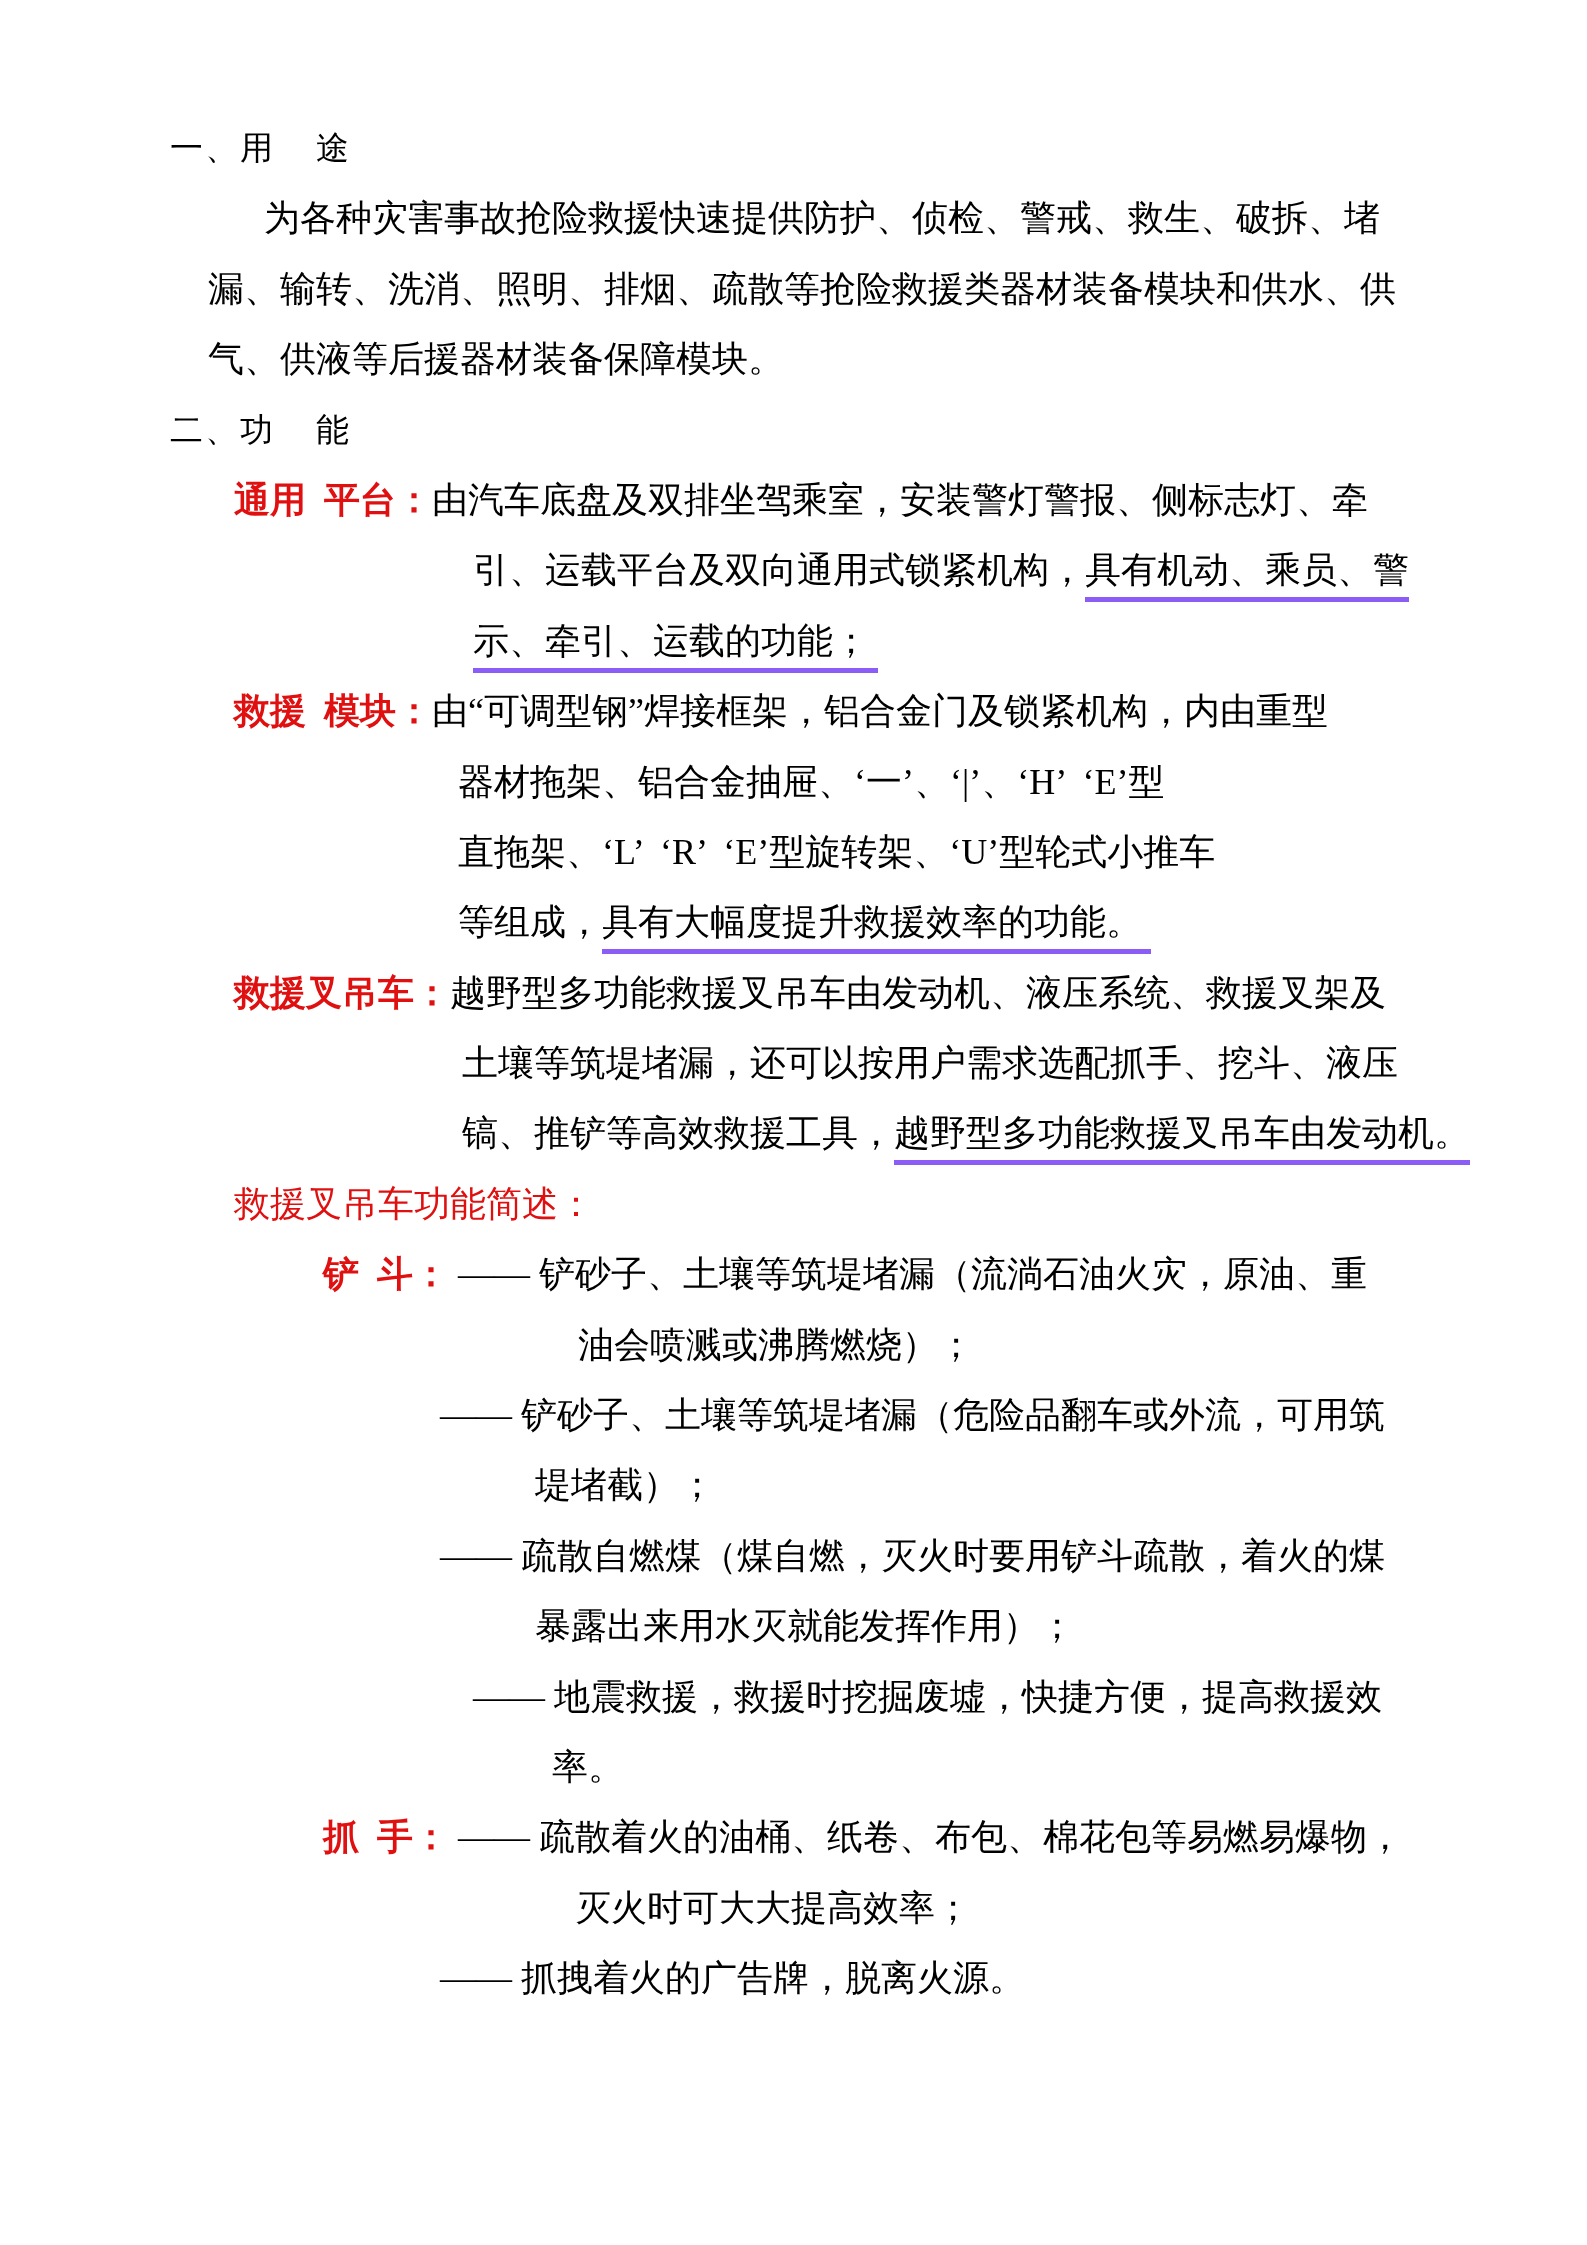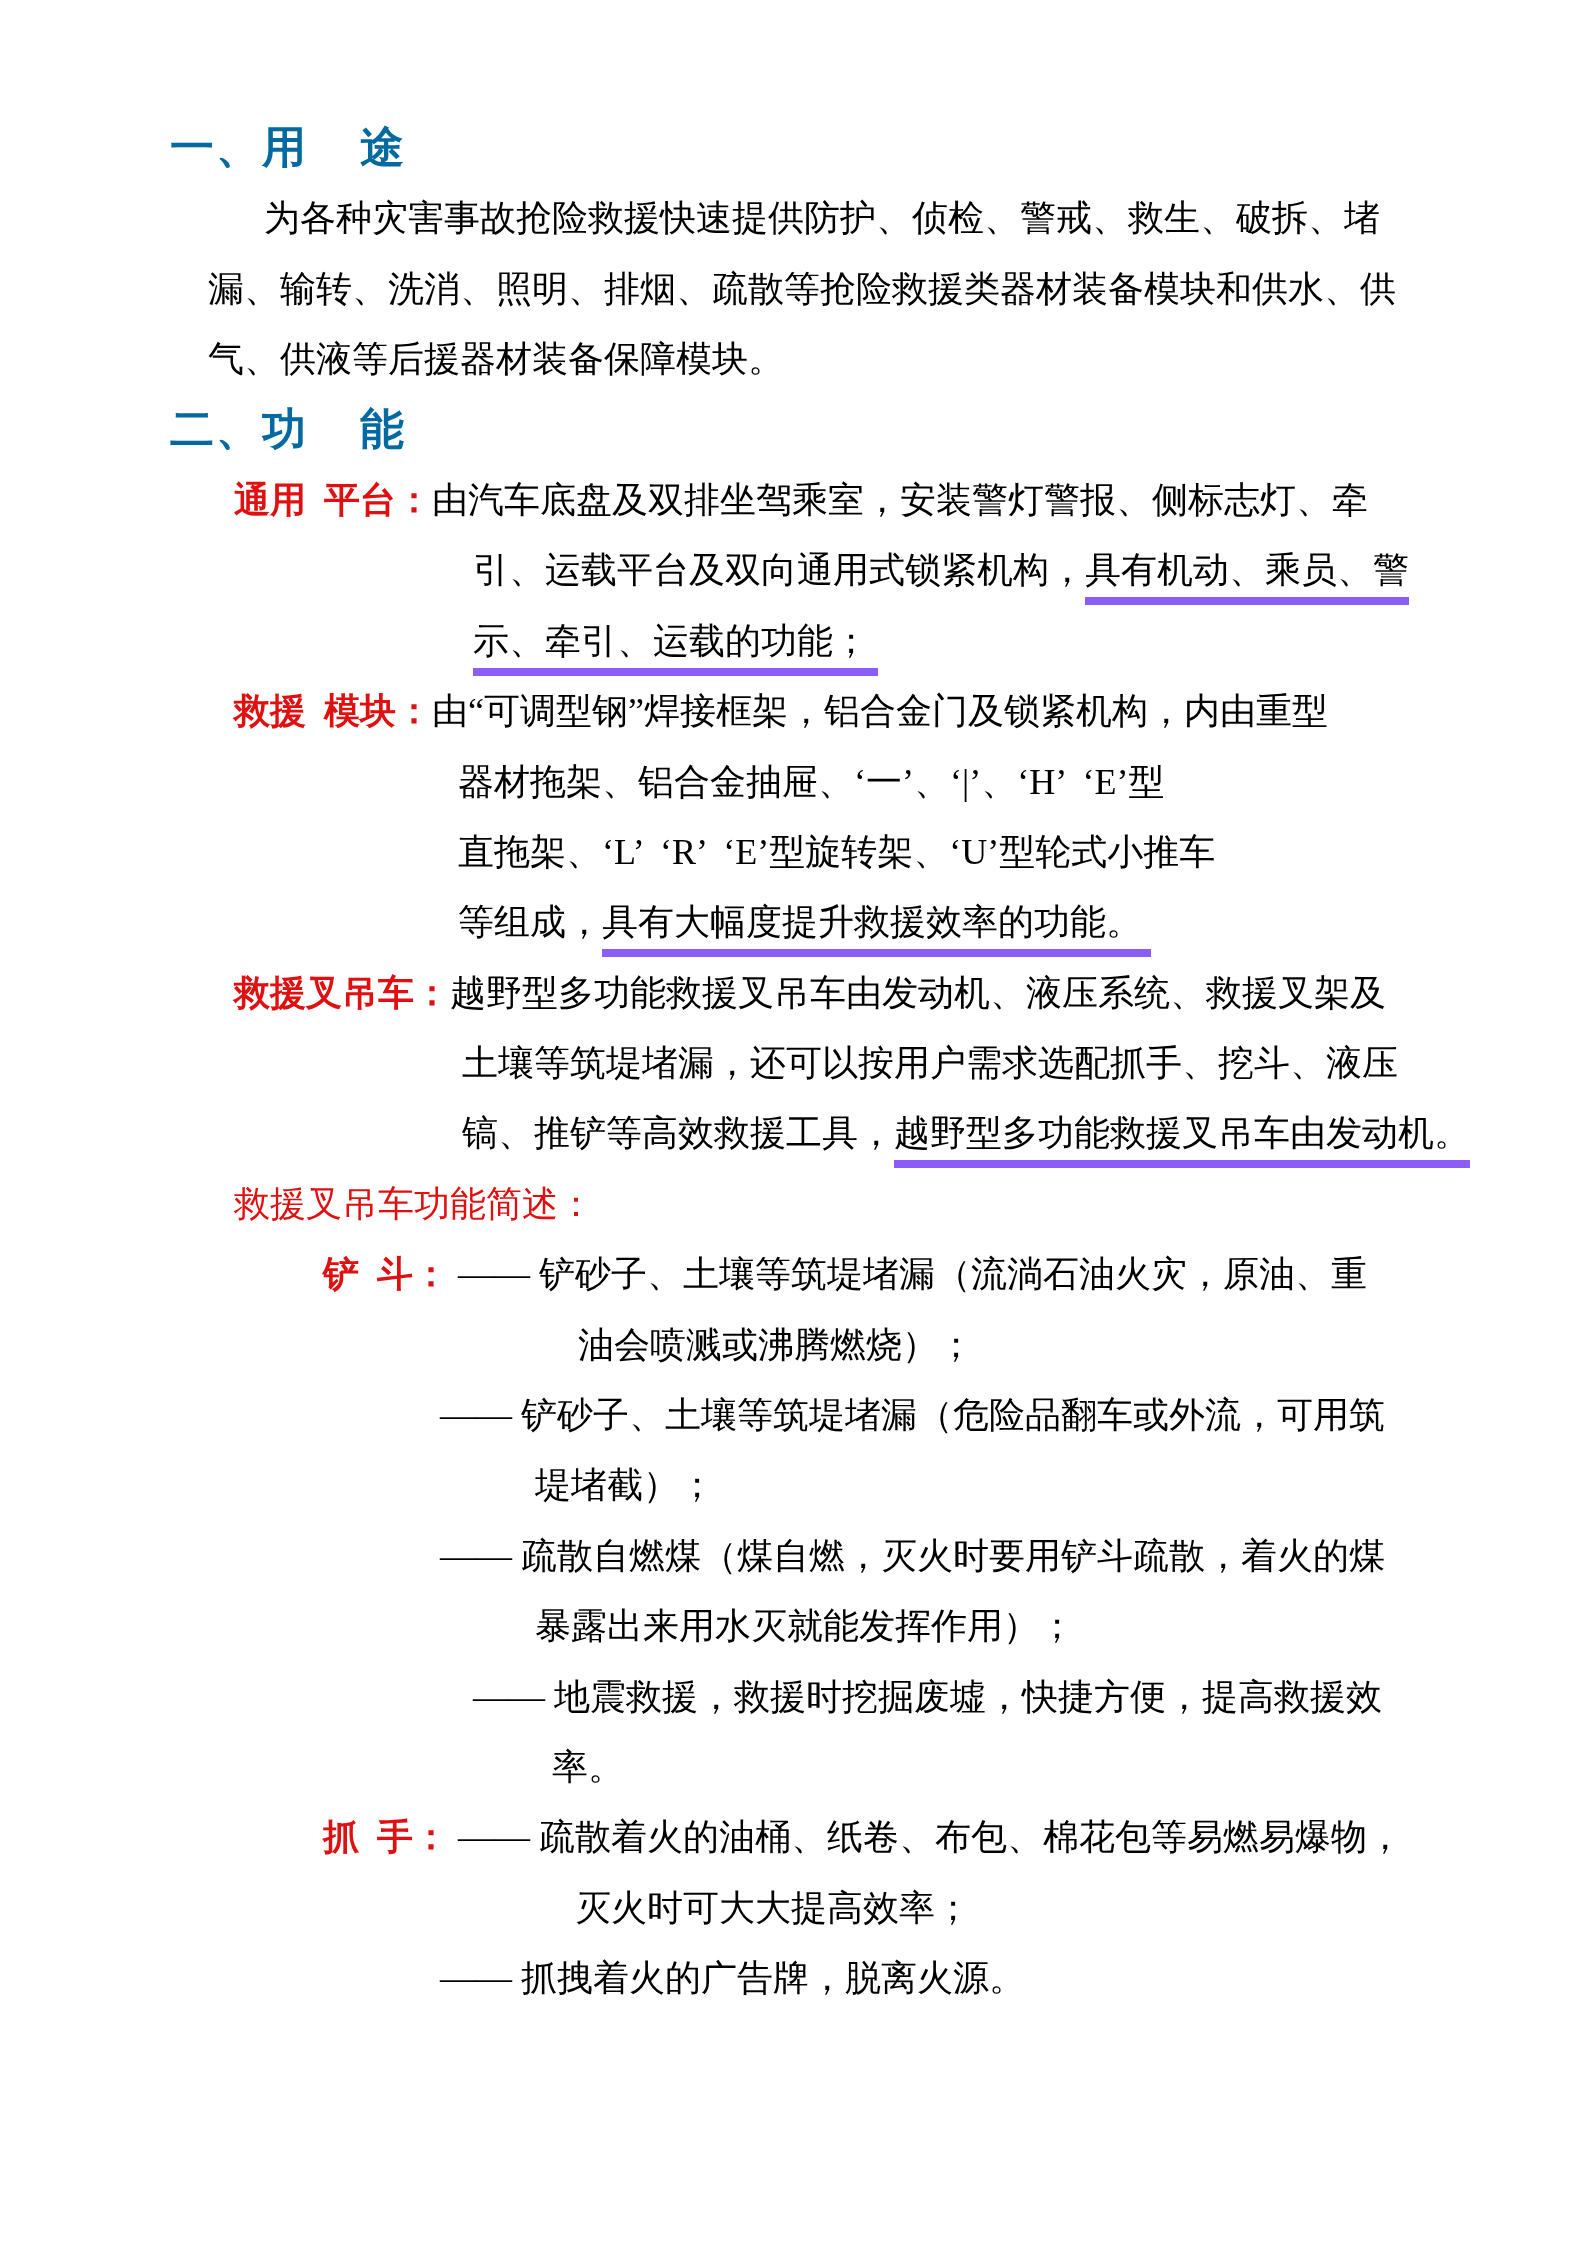--- a/index.html
+++ b/index.html
@@ -14,36 +14,36 @@
       font-size: 36px;
       color: #000000;
       padding-top: 113px;
     }
     .line {
       height: 70.4px;
       line-height: 70.4px;
       white-space: pre;
     }
     .heading {
-      color: #0369a1;
-      font-weight: bold;
-      font-size: 44px;
+      color: #000000;
+      font-weight: normal;
+      font-size: 33px;
       letter-spacing: 2px;
     }
     .label {
       color: #e01010;
       font-weight: bold;
       text-align: right;
     }
     .red-heading {
       color: #e01010;
       font-weight: normal;
     }
     .u {
-      border-bottom: 8px solid #8b5cf6;
+      border-bottom: 5px solid #8b5cf6;
       padding-bottom: 7px;
     }
   </style>
 </head>
 <body>
 
 <div class="page">
 
   <div class="line heading" style="margin-left:170px">一、用    途</div>
   <div class="line" style="margin-left:264px">为各种灾害事故抢险救援快速提供防护、侦检、警戒、救生、破拆、堵</div>

